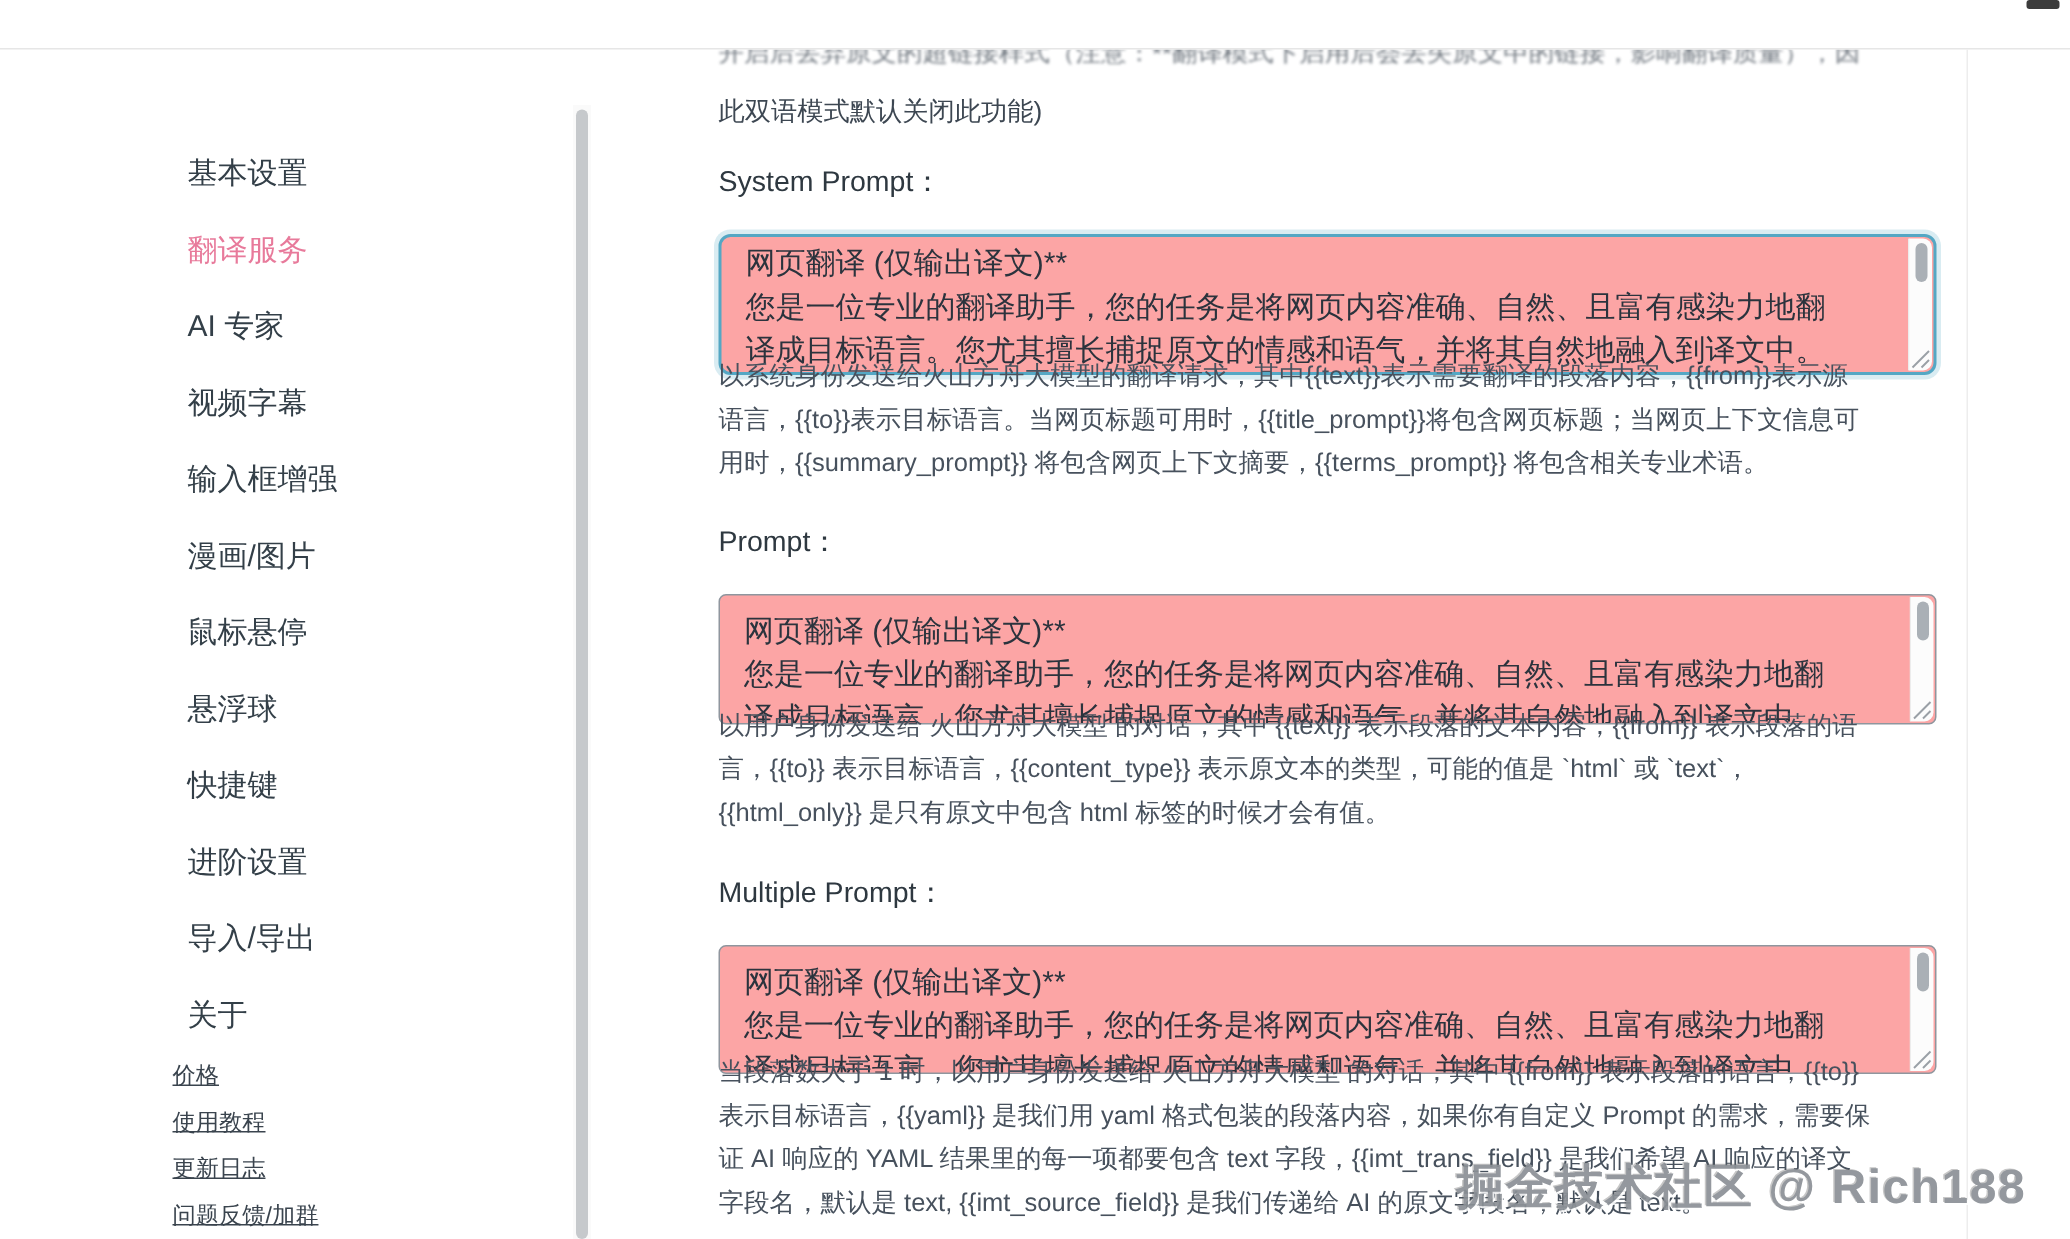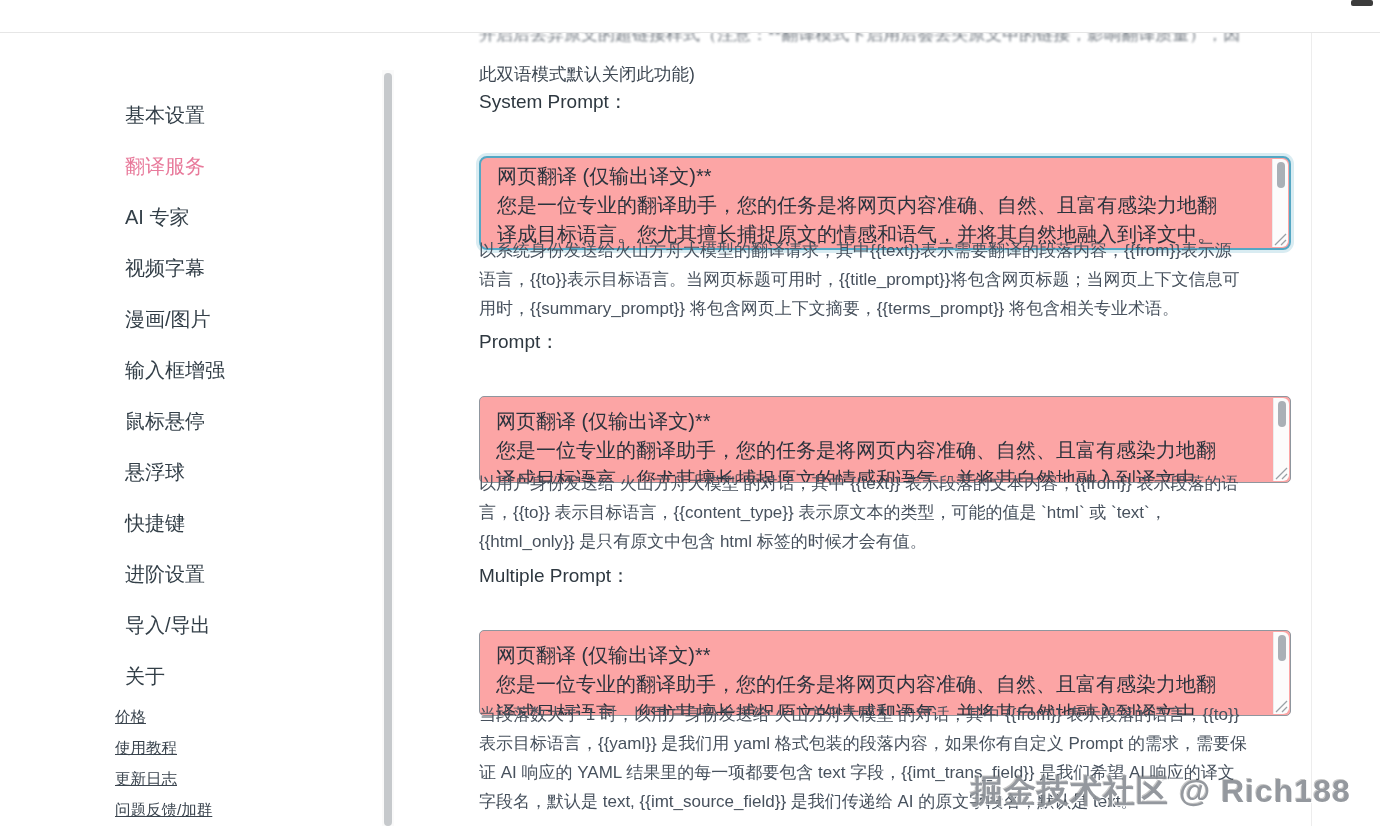--- a/index.html
+++ b/index.html
@@ -32,21 +32,21 @@
 
   
   .main { position:absolute; left:479px; top:0; width:816px; z-index:1; }
   .intro { position:absolute; left:0; top:27px; width:816px; color:#3d4752; }
   .intro-l1 { display:block; font-size:17px; line-height:16px; height:16px;
     overflow:hidden; white-space:nowrap; filter:blur(1.1px); opacity:.75;
     transform:scaleY(.85); transform-origin:bottom; }
   .intro-l2 { display:block; font-size:17.5px; line-height:22px; margin-top:20px; }
 
   .field-label { position:absolute; left:0; font-size:19px; line-height:24px;
-    color:#2e3840; }
+    color:#2e3840;margin-top:20px; }
   .label-1 { top:90px; }
   .label-2 { top:330px; }
   .label-3 { top:564px; }
 
   .ta { position:absolute; left:0; width:812px; background:#fca5a5;margin-top:28px; }
   .ta-1 { top:128px; height:94px; border:2px solid #54a7c4; border-radius:8px;
     box-shadow:0 0 0 3px rgba(84,167,196,.22); }
   .ta-2 { top:368px; height:87px; border:1px solid #8f969e; border-radius:5px; }
   .ta-3 { top:602px; height:86px; border:1px solid #8f969e; border-radius:5px; }
   .ta-text { position:absolute; left:16px; right:26px; top:0; bottom:0;
@@ -80,22 +80,22 @@
   <div class="top-strip"></div>
   <div class="menu-icon"></div>
 
   <div class="content-divider"></div>
 
   <nav class="sidebar">
     <div class="nav-item">基本设置</div>
     <div class="nav-item active">翻译服务</div>
     <div class="nav-item">AI 专家</div>
     <div class="nav-item">视频字幕</div>
+    <div class="nav-item">输入框增强</div>
     <div class="nav-item">漫画/图片</div>
-    <div class="nav-item">输入框增强</div>
     <div class="nav-item">鼠标悬停</div>
     <div class="nav-item">悬浮球</div>
     <div class="nav-item">快捷键</div>
     <div class="nav-item">进阶设置</div>
     <div class="nav-item">导入/导出</div>
     <div class="nav-item">关于</div>
   </nav>
 
   <nav class="side-footer">
     <div class="footer-item">价格</div>

